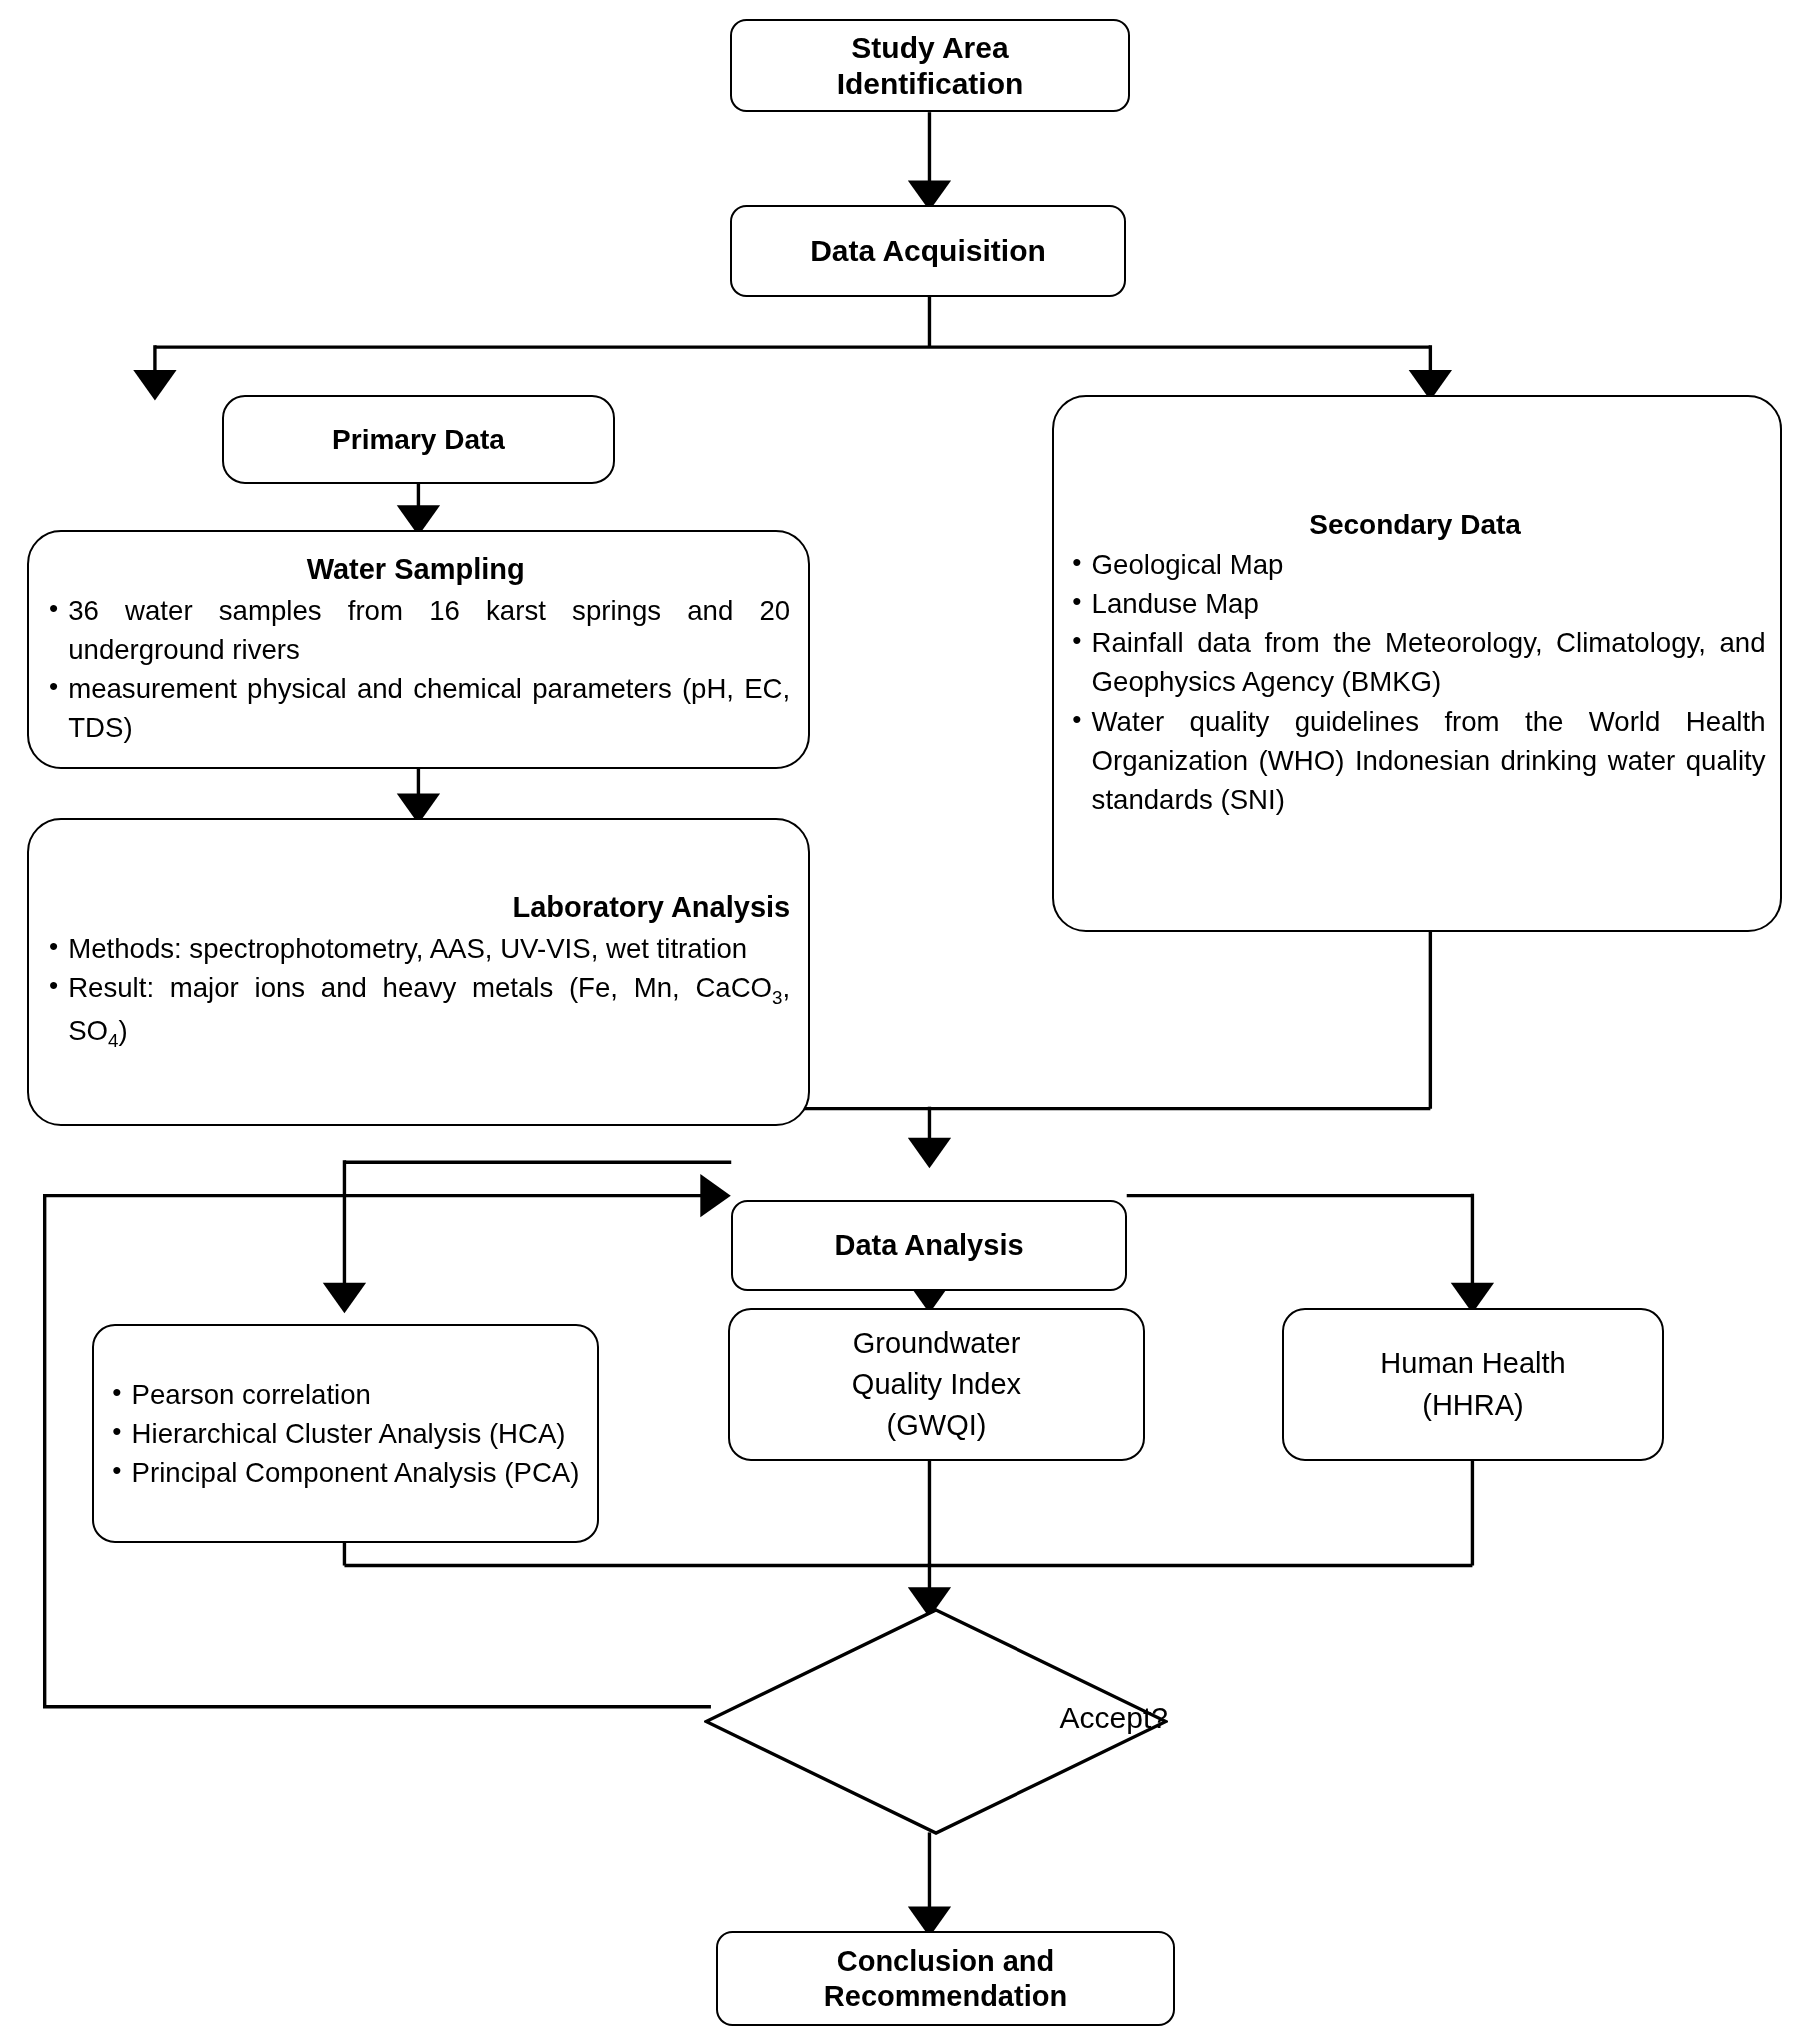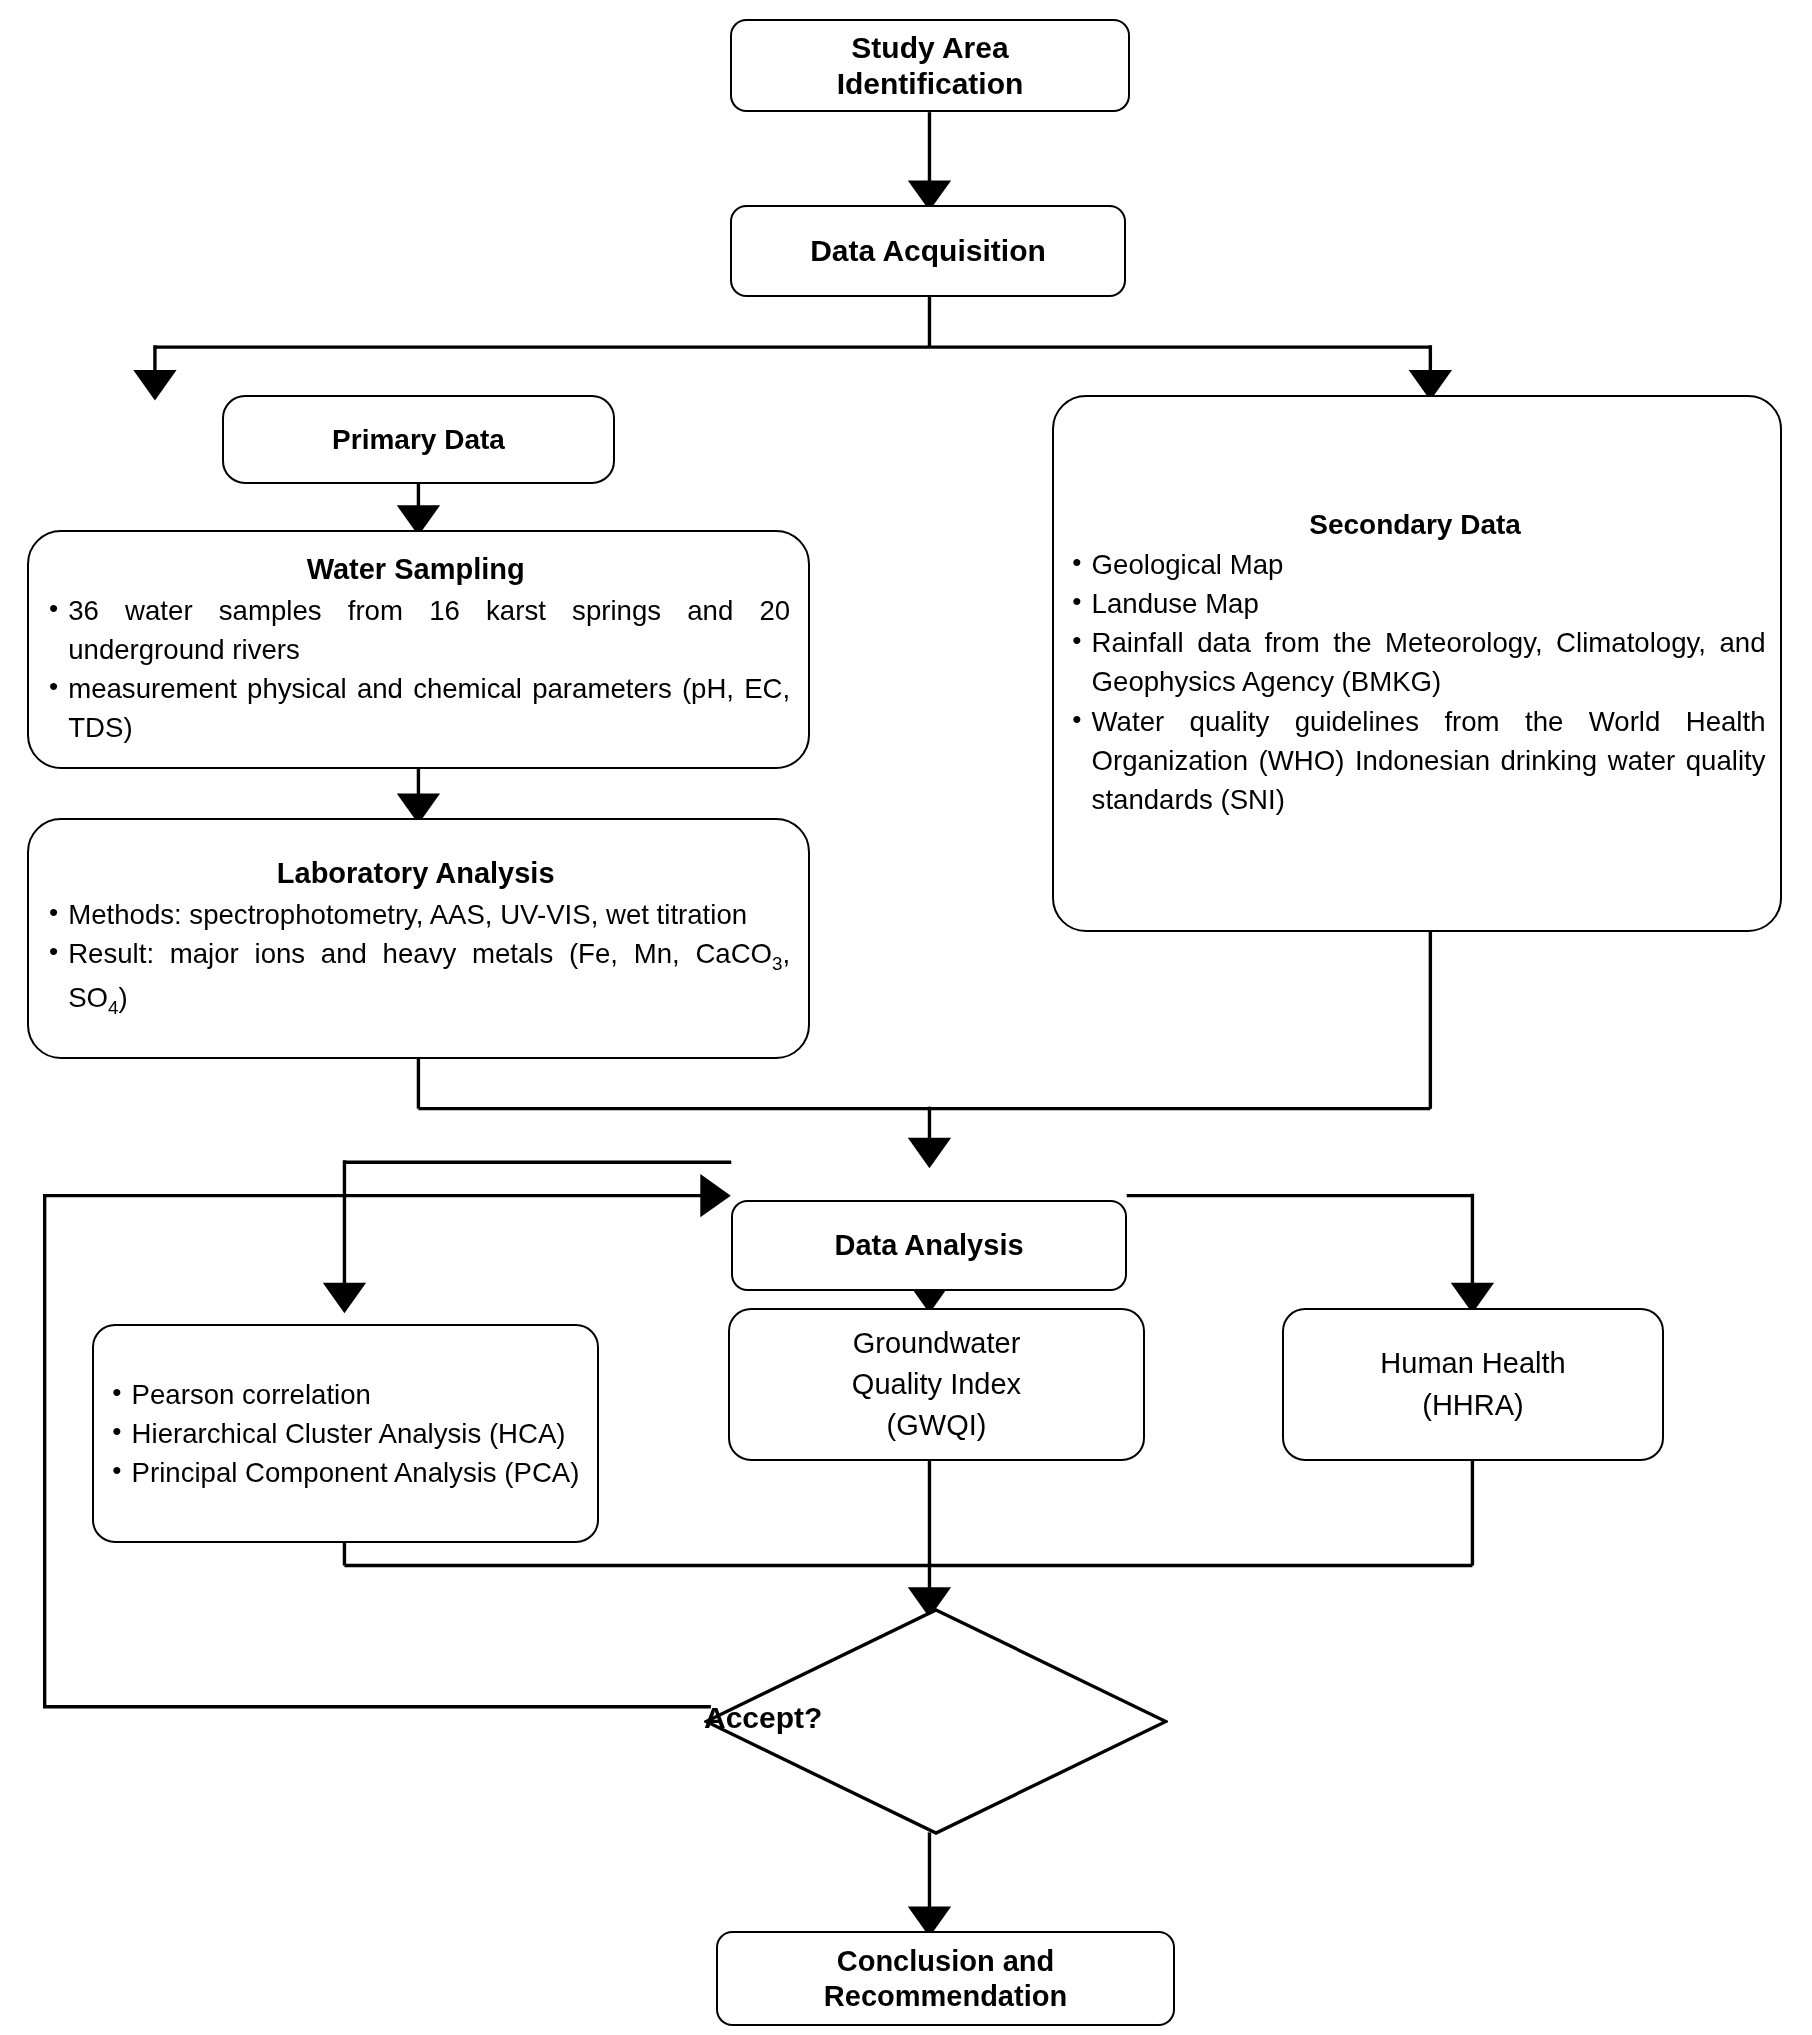--- a/index.html
+++ b/index.html
@@ -73,22 +73,22 @@
   }
   ul.bullets li.lastjust {
     text-align: justify;
   }
   .diamond-wrap {
     position: absolute;
   }
   .diamond-label {
     position: absolute;
     width: 100%;
-    text-align: left;
-    font-weight: bold;
+    text-align: right;
+    font-weight: normal;
   }
   .sub { font-size: 0.68em; vertical-align: sub; }
 </style>
 </head>
 <body>
 
 <div id="canvas">
 
   <svg id="wires" viewBox="0 0 3749 4209" xmlns="http://www.w3.org/2000/svg">
     <defs>
@@ -162,21 +162,21 @@
   </div>
 
   <div class="node r-lg" style="left:26.6px; top:530px; width:783px; height:239px; padding:9.7px 17.4px 9.7px 12.6px;">
     <div class="node-title" style="font-size:29px; margin-bottom:4.8px;">Water Sampling</div>
     <ul class="bullets" style="font-size:27.6px;">
       <li class="lastjust">36 water samples from 16 karst springs and 20 underground rivers</li>
       <li class="lastjust">measurement physical and chemical parameters (pH, EC, TDS)</li>
     </ul>
   </div>
 
-  <div class="node r-lg" style="left:26.6px; top:818px; width:783px; height:241px; padding:9.7px 17.4px 9.7px 12.6px;">
+  <div class="node r-lg" style="left:26.6px; top:818px; width:783px; height:308px; padding:9.7px 17.4px 9.7px 12.6px;align-items:flex-end;">
     <div class="node-title" style="font-size:29px; margin-bottom:4.8px;">Laboratory Analysis</div>
     <ul class="bullets" style="font-size:27.6px;">
       <li class="lastjust">Methods: spectrophotometry, AAS, UV-VIS, wet titration</li>
       <li><span>Result: major ions and heavy metals (Fe, Mn, CaCO</span><span class="sub">3</span><span>, SO</span><span class="sub">4</span><span>)</span></li>
     </ul>
   </div>
 
   <div class="node r-sm" style="left:731px; top:1162px; width:396px; height:91px; padding:0 11.6px;margin-top:38px;">
     <div class="node-plain" style="font-size:29px;">Data Analysis</div>
   </div>

